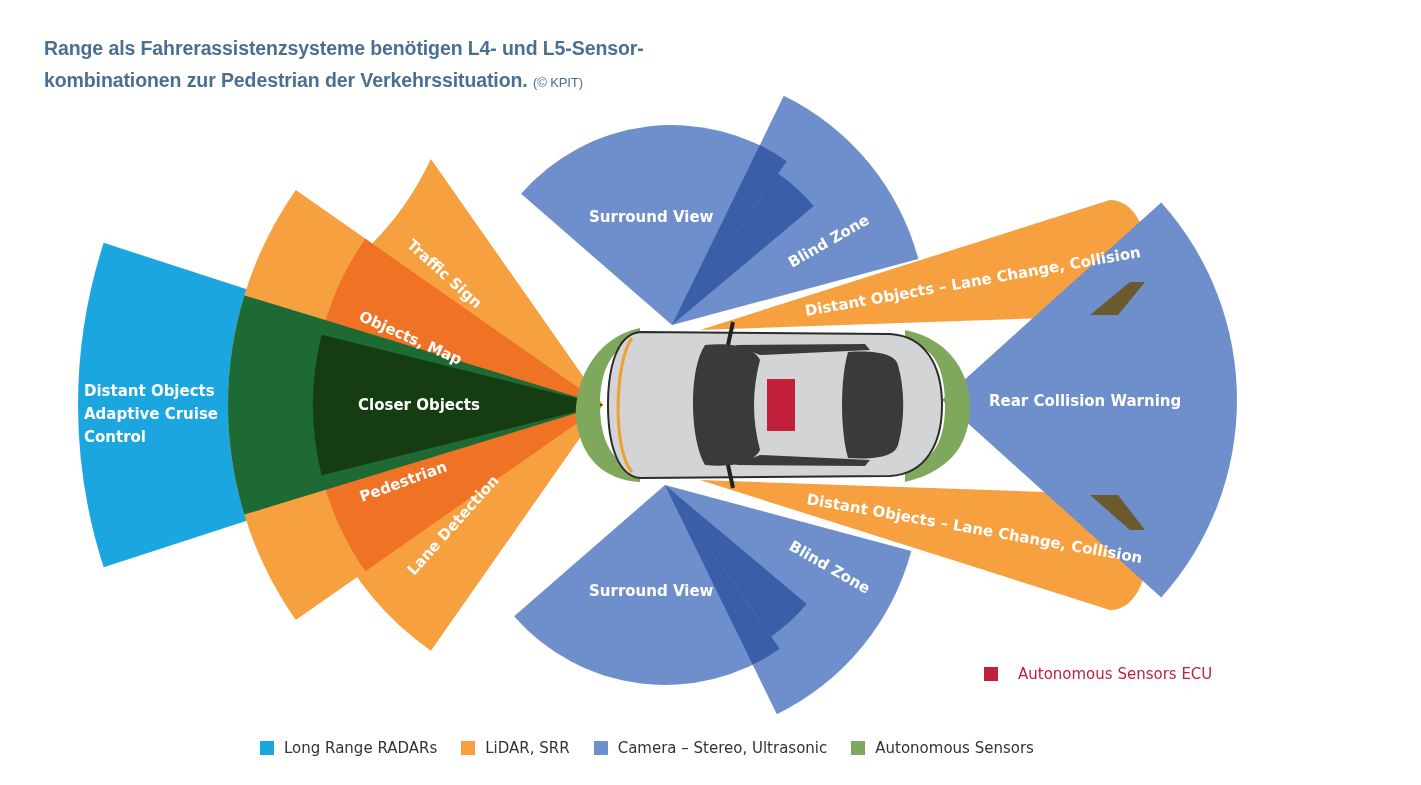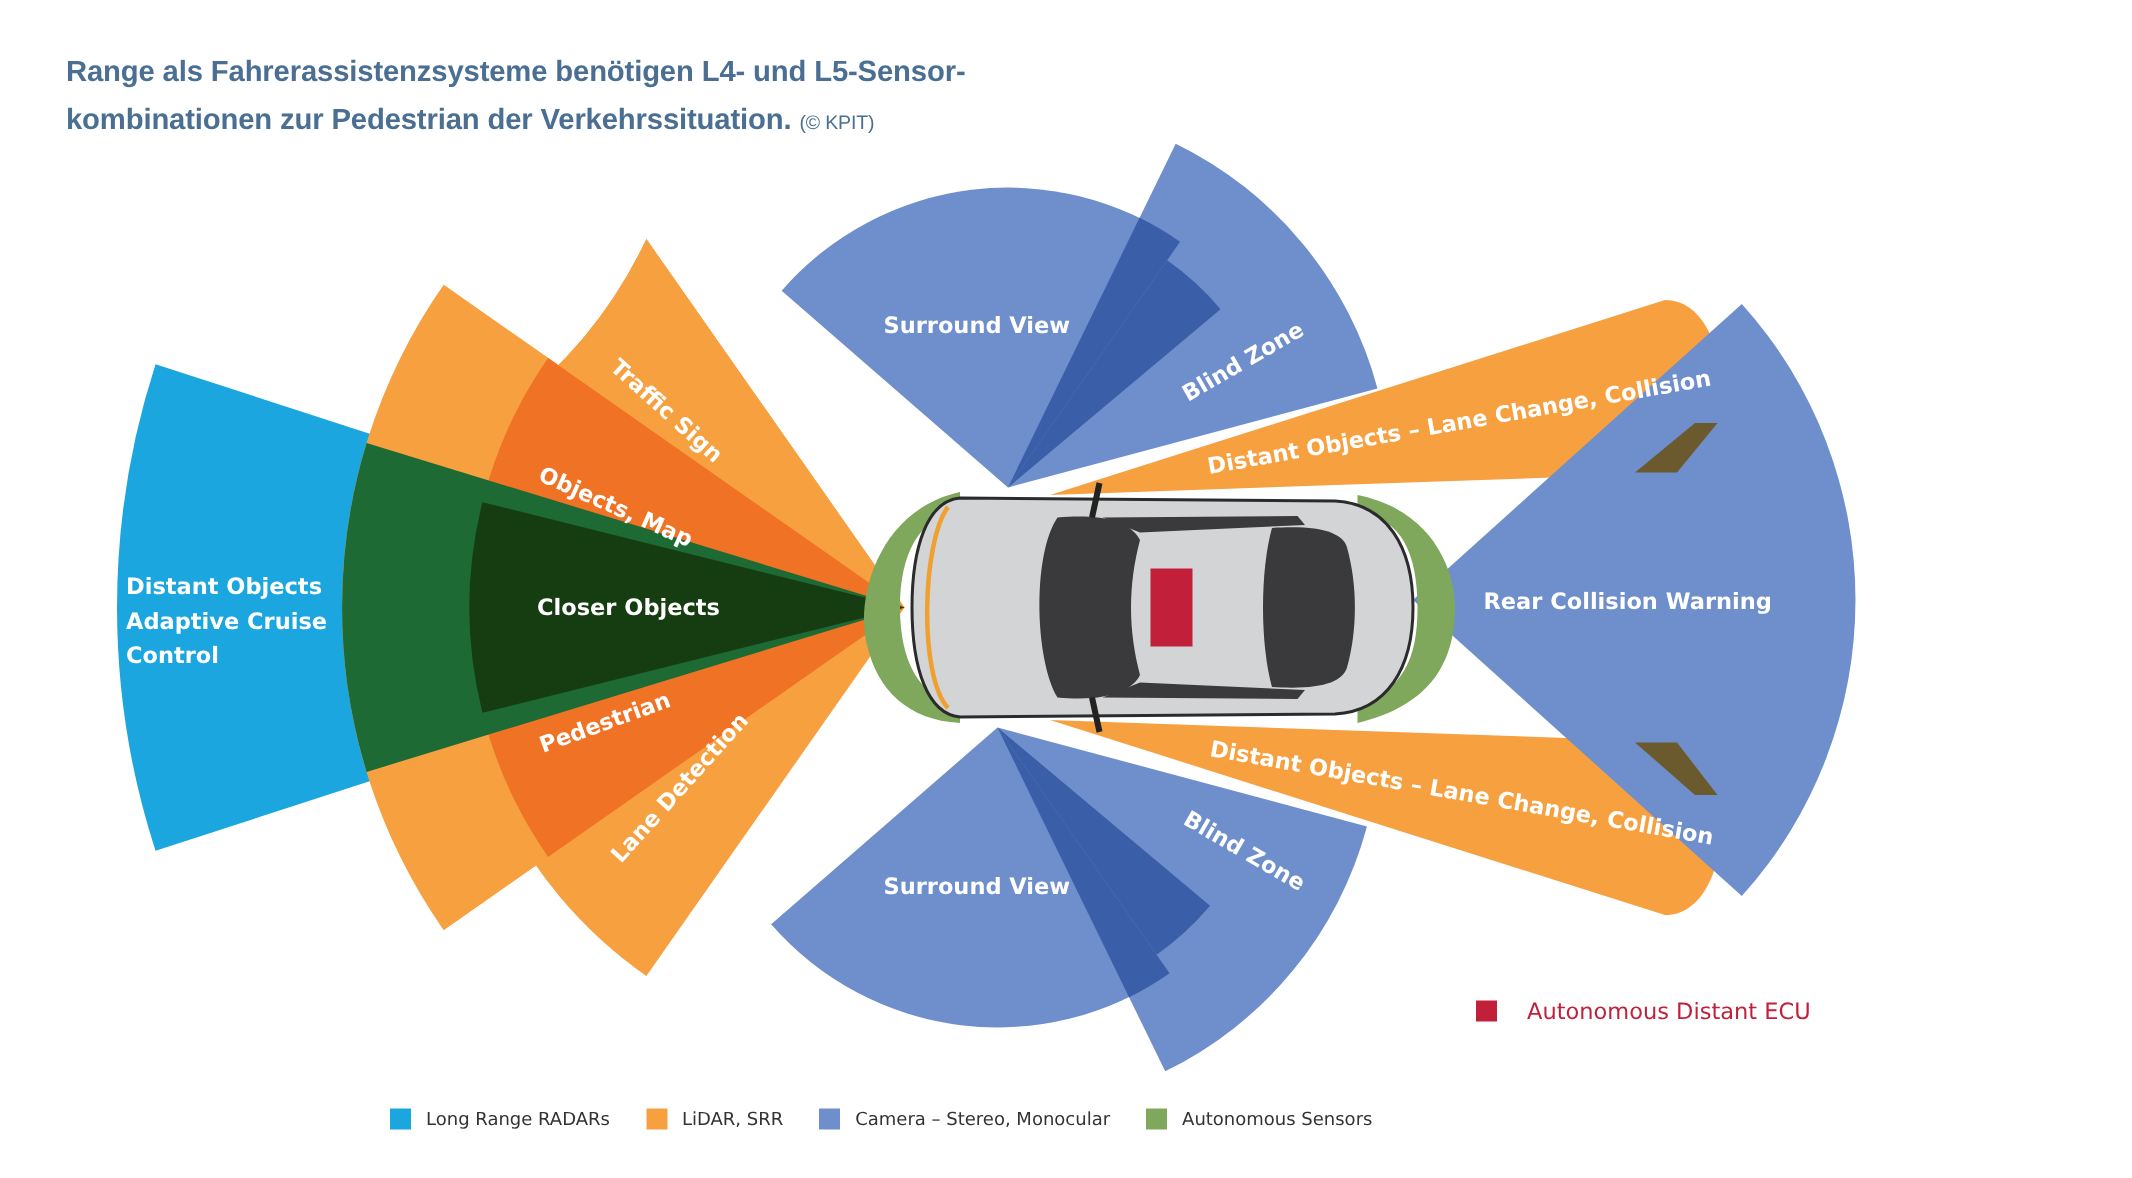--- a/index.html
+++ b/index.html
@@ -1,21 +1,21 @@
 <!DOCTYPE html>
 <html><head>
 <meta charset="utf-8">
 <style>
   html, body { margin: 0; padding: 0; background: #ffffff; }
   body { width: 1421px; height: 785px; position: relative; overflow: hidden; font-family: "Liberation Sans", sans-serif; }
   .caption { position: absolute; left: 44px; top: 32px; color: #4a6f93; font-weight: bold; font-size: 19.5px; line-height: 32px; font-family: "Liberation Sans", sans-serif; letter-spacing: -0.1px; }
   .caption .credit { font-weight: normal; font-size: 13px; text-align: right; }
   svg.diagram { position: absolute; left: 0; top: 0; }
   .lbl { fill: #ffffff; font-family: "DejaVu Sans", sans-serif; font-size: 15px; font-weight: bold; }
-  .legend { position: absolute; left: 260px; top: 739px; display: flex; gap: 24px; align-items: center; font-family: "DejaVu Sans", sans-serif; font-size: 12px; color: #333; }
+  .legend { position: absolute; left: 260px; top: 739px; display: flex; gap: 24px; align-items: center; font-family: "DejaVu Sans", sans-serif; font-size: 15px; color: #333; }
   .legend-item { display: flex; align-items: center; gap: 10px; }
   .swatch { width: 14px; height: 14px; display: inline-block; }
   .ecu-legend { position: absolute; left: 984px; top: 665px; display: flex; align-items: center; gap: 20px; font-family: "DejaVu Sans", sans-serif; font-size: 15px; }
 </style>
 </head>
 <body>
 
 <div class="caption">
   <div>Range als Fahrerassistenzsysteme benötigen L4- und L5-Sensor-</div>
   <div><span>kombinationen zur Pedestrian der Verkehrssituation.</span> <span class="credit">(© KPIT)</span></div>
@@ -74,33 +74,33 @@
     <text class="lbl" x="589" y="596">Surround View</text>
     <text class="lbl" transform="translate(788,549) rotate(30)">Blind Zone</text>
     <text class="lbl" transform="translate(806,316) rotate(-10)">Distant Objects – Lane Change, Collision</text>
     <text class="lbl" transform="translate(806,504) rotate(10)">Distant Objects – Lane Change, Collision</text>
     <text class="lbl" x="989" y="406">Rear Collision Warning</text>
   </g>
 </svg>
 
 <div class="ecu-legend">
   <span class="swatch" style="background:#c21f3a"></span>
-  <span style="color:#c21f3a">Autonomous Distant ECU</span>
+  <span style="color:#c21f3a">Autonomous Sensors ECU</span>
 </div>
 
 <div class="legend">
   <div class="legend-item">
     <span class="swatch" style="background:#1ba6e0"></span>
     <span>Long Range RADARs</span>
   </div>
   <div class="legend-item">
     <span class="swatch" style="background:#f7a040"></span>
     <span>LiDAR, SRR</span>
   </div>
   <div class="legend-item">
     <span class="swatch" style="background:#6e8fcb"></span>
-    <span>Camera – Stereo, Monocular</span>
+    <span>Camera – Stereo, Ultrasonic</span>
   </div>
   <div class="legend-item">
     <span class="swatch" style="background:#7fa85c"></span>
     <span>Autonomous Sensors</span>
   </div>
 </div>
 
 </body></html>

